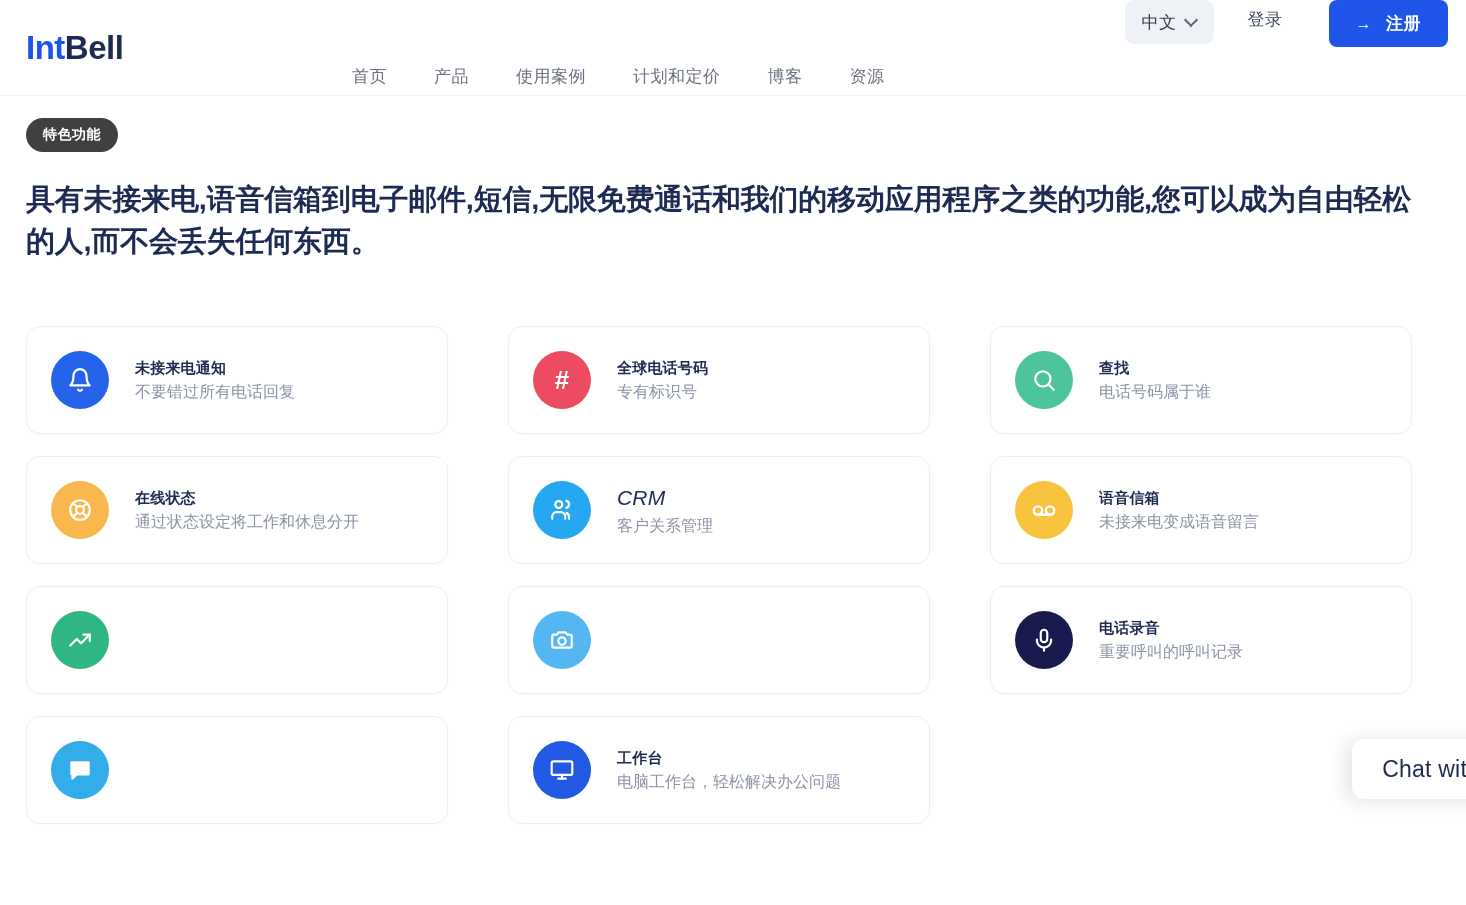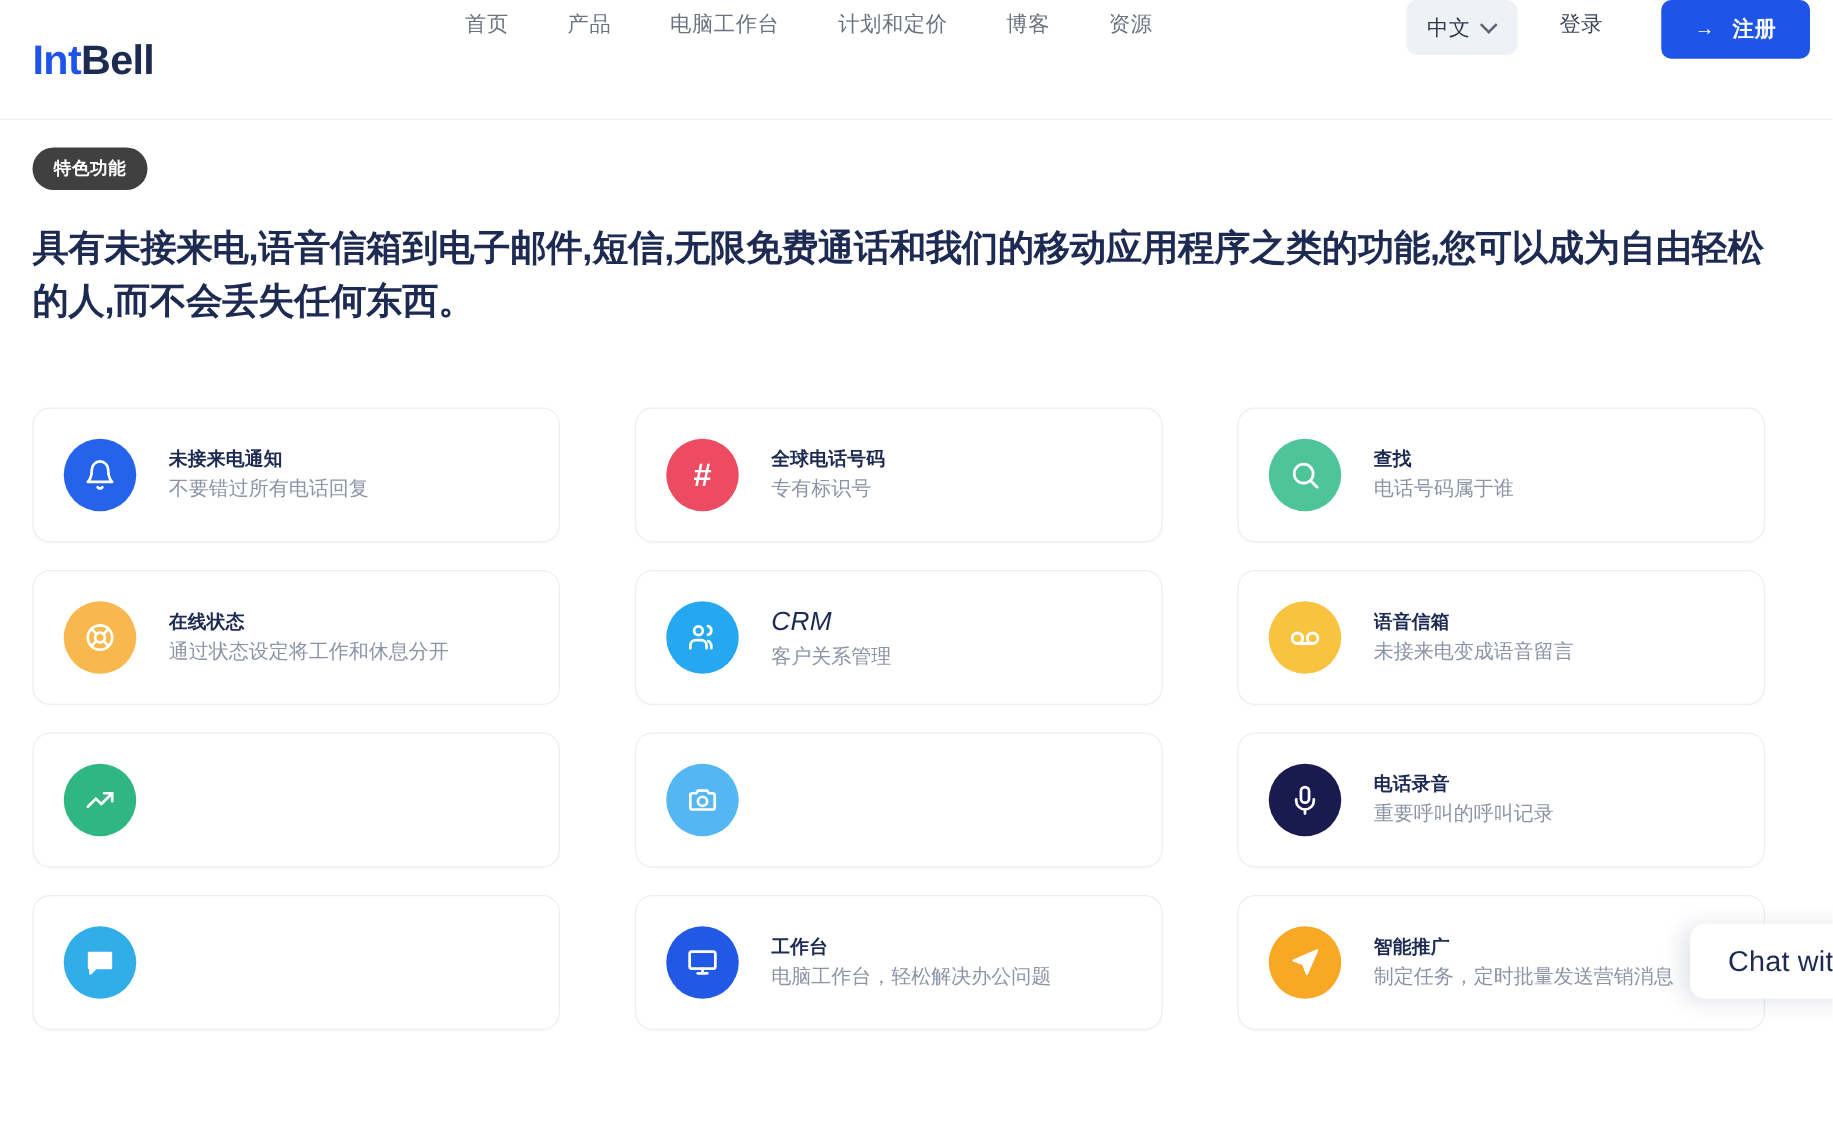--- a/index.html
+++ b/index.html
@@ -32,23 +32,22 @@
   }
   .logo .int { color: #1e55e8; }
   .logo .bell { color: #1d2a52; }
 
   .nav {
     position: absolute;
     left: 352px;
     top: 0;
     height: 96px;
     display: flex;
-    align-items: flex-start;
+    align-items: flex-end;
     gap: 0;
-    margin-left: 20px;
   }
   .nav-item {
     font-size: 17px;
     color: #6b7280;
     padding: 8px 0;
     margin-right: 47px;
     cursor: pointer;
     white-space: nowrap;
     letter-spacing: 0.5px;
   }
@@ -237,21 +236,21 @@
 <div class="page">
 
   <div class="header">
     <div class="logo">
       <span class="int">Int</span><span class="bell">Bell</span>
     </div>
 
     <nav class="nav">
       <div class="nav-item">首页</div>
       <div class="nav-item">产品</div>
-      <div class="nav-item">电脑工作台</div>
+      <div class="nav-item">使用案例</div>
       <div class="nav-item">计划和定价</div>
       <div class="nav-item">博客</div>
       <div class="nav-item">资源</div>
     </nav>
 
     <div class="header-right">
       <div class="lang-select">
         <span class="lang-label">中文</span>
         <span class="chev"></span>
       </div>
@@ -387,30 +386,19 @@
             <rect fill="none" stroke="#fff" stroke-width="2" stroke-linecap="round" stroke-linejoin="round" x="2.5" y="4" width="19" height="12.5" rx="1.6"></rect>
             <line fill="none" stroke="#fff" stroke-width="2" stroke-linecap="round" stroke-linejoin="round" x1="8.5" y1="20" x2="15.5" y2="20"></line>
             <line fill="none" stroke="#fff" stroke-width="2" stroke-linecap="round" stroke-linejoin="round" x1="12" y1="16.5" x2="12" y2="20"></line>
           </svg>
         </div>
         <div class="card-text">
           <div class="card-title">工作台</div>
           <div class="card-sub">电脑工作台，轻松解决办公问题</div>
         </div>
       </div>
-      <div class="card">
-        <div class="card-icon" style="background: rgb(249, 168, 37);">
-          <svg width="26" height="26" viewBox="0 0 24 24">
-            <path fill="#fff" stroke="#fff" stroke-width="1.6" stroke-linejoin="round" d="M21 3L3.5 10.6l7.2 2.7 2.7 7.2z"></path>
-          </svg>
-        </div>
-        <div class="card-text">
-          <div class="card-title">智能推广</div>
-          <div class="card-sub">制定任务，定时批量发送营销消息</div>
-        </div>
-      </div>
     </div>
 
   <div class="chat-widget">
     <span class="chat-widget-label">Chat with</span>
   </div>
 
 </div>
 
 </body></html>

